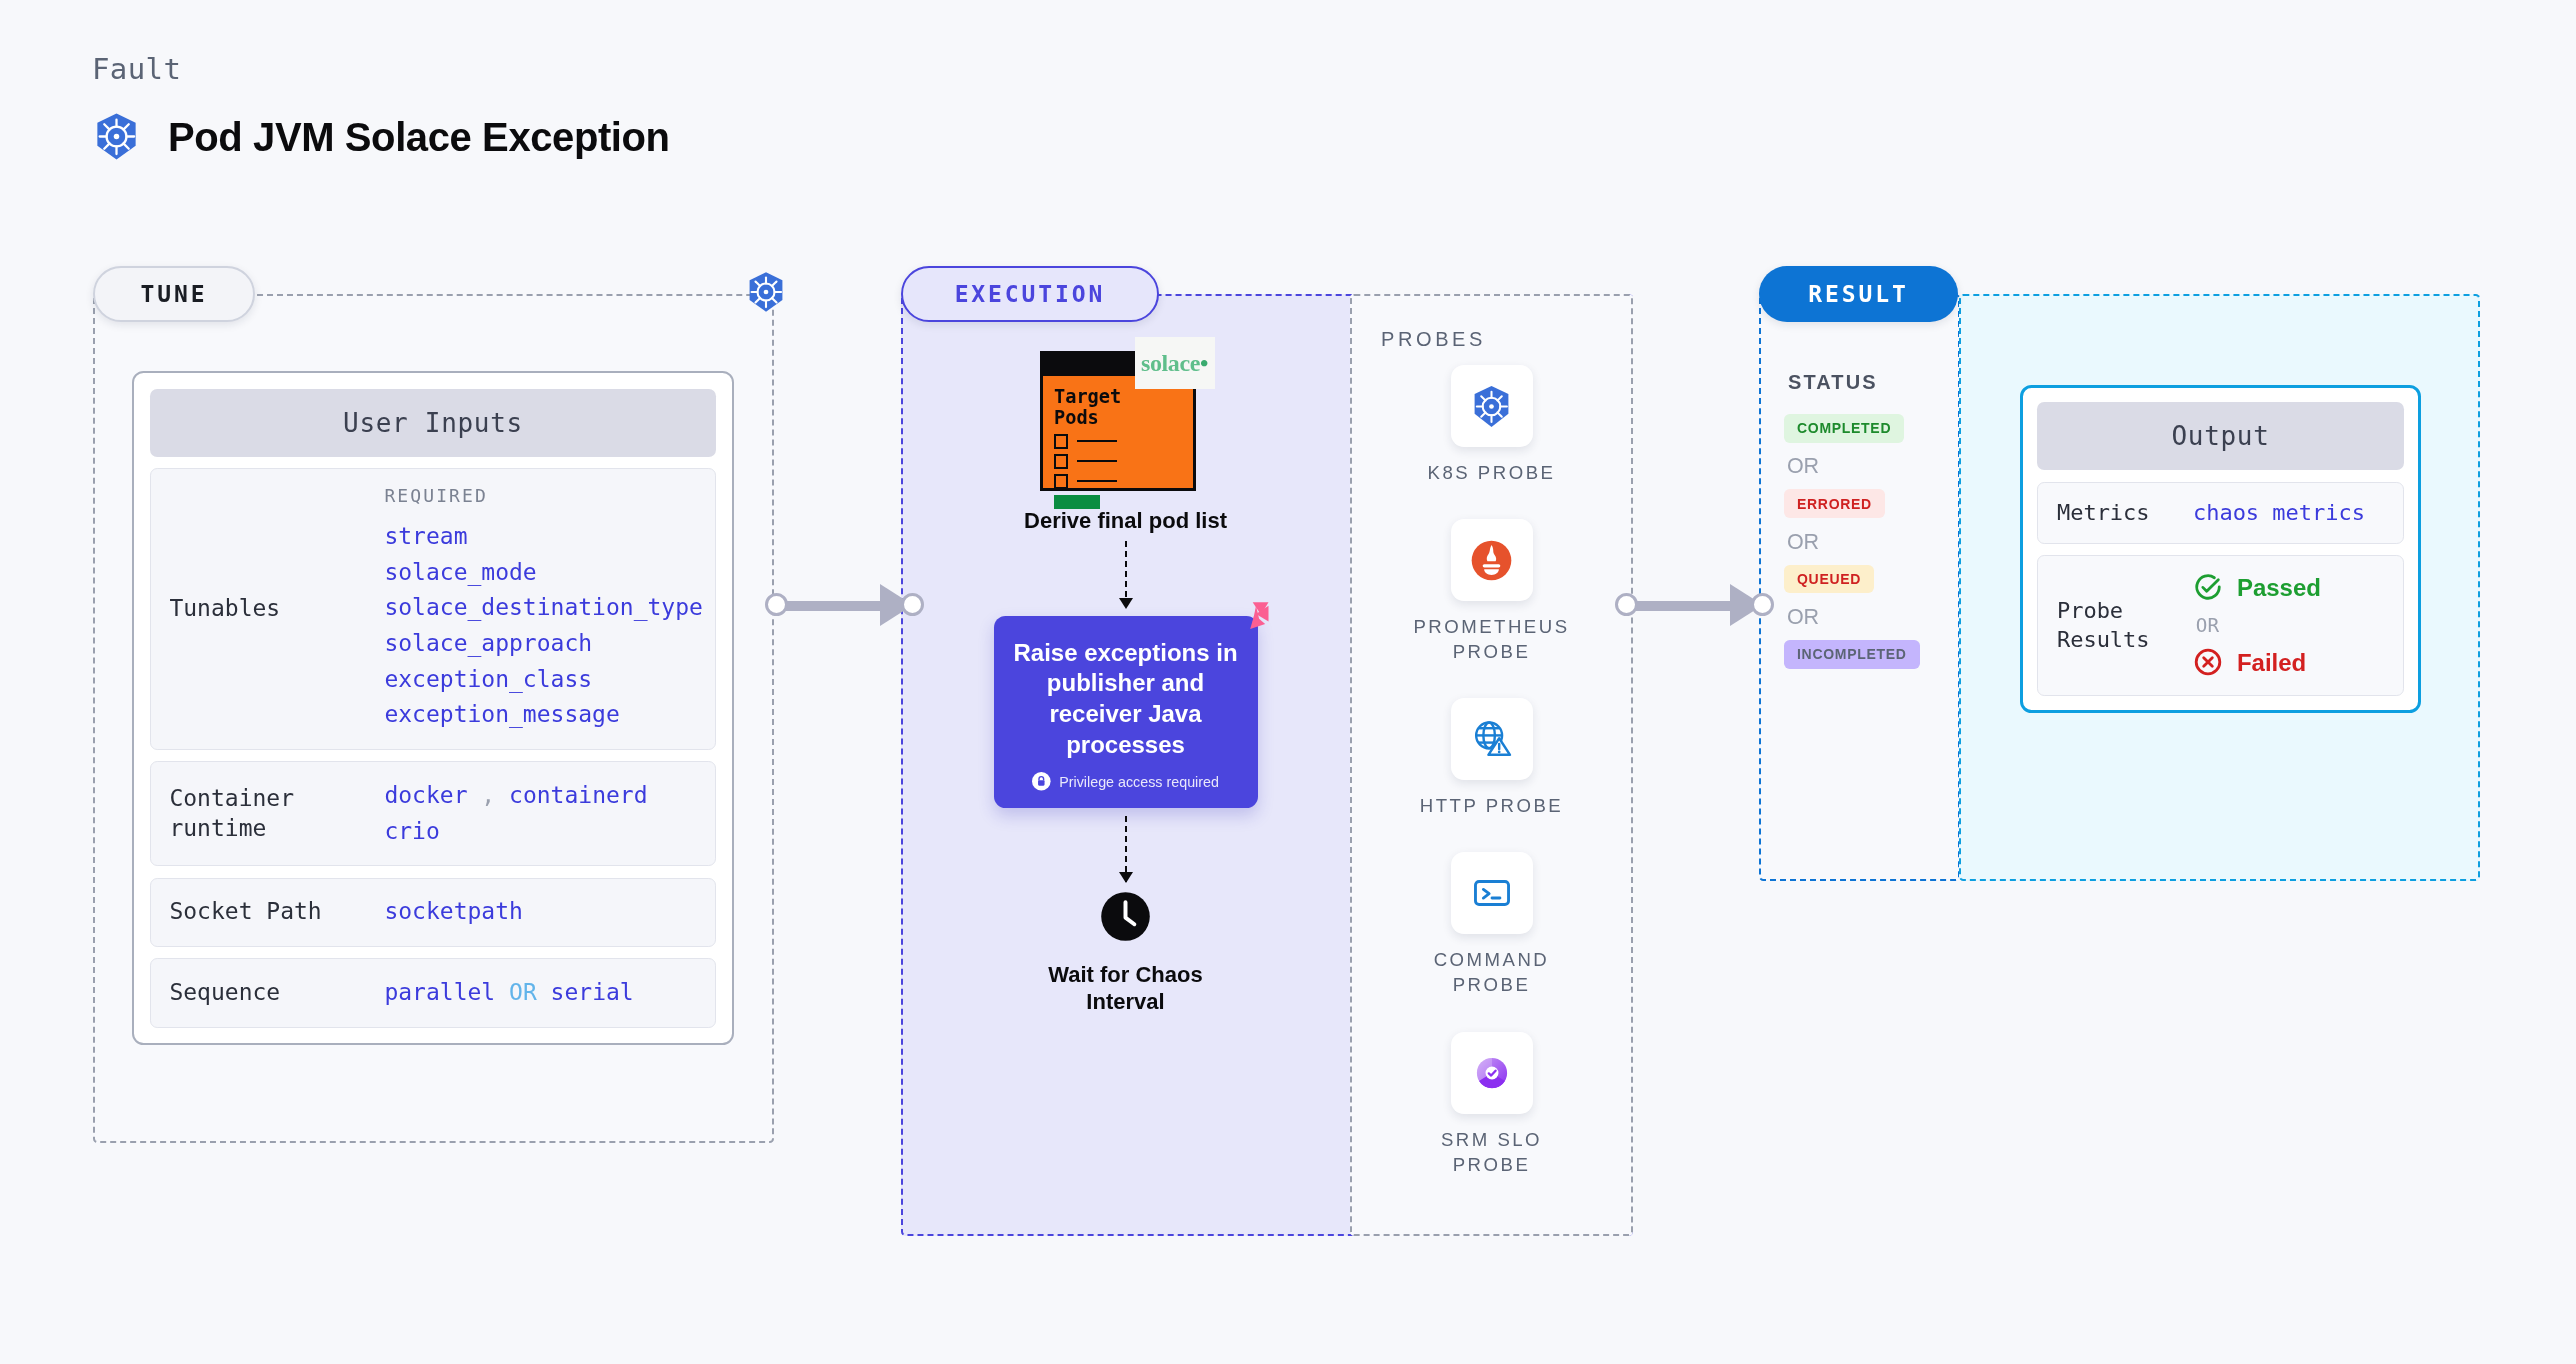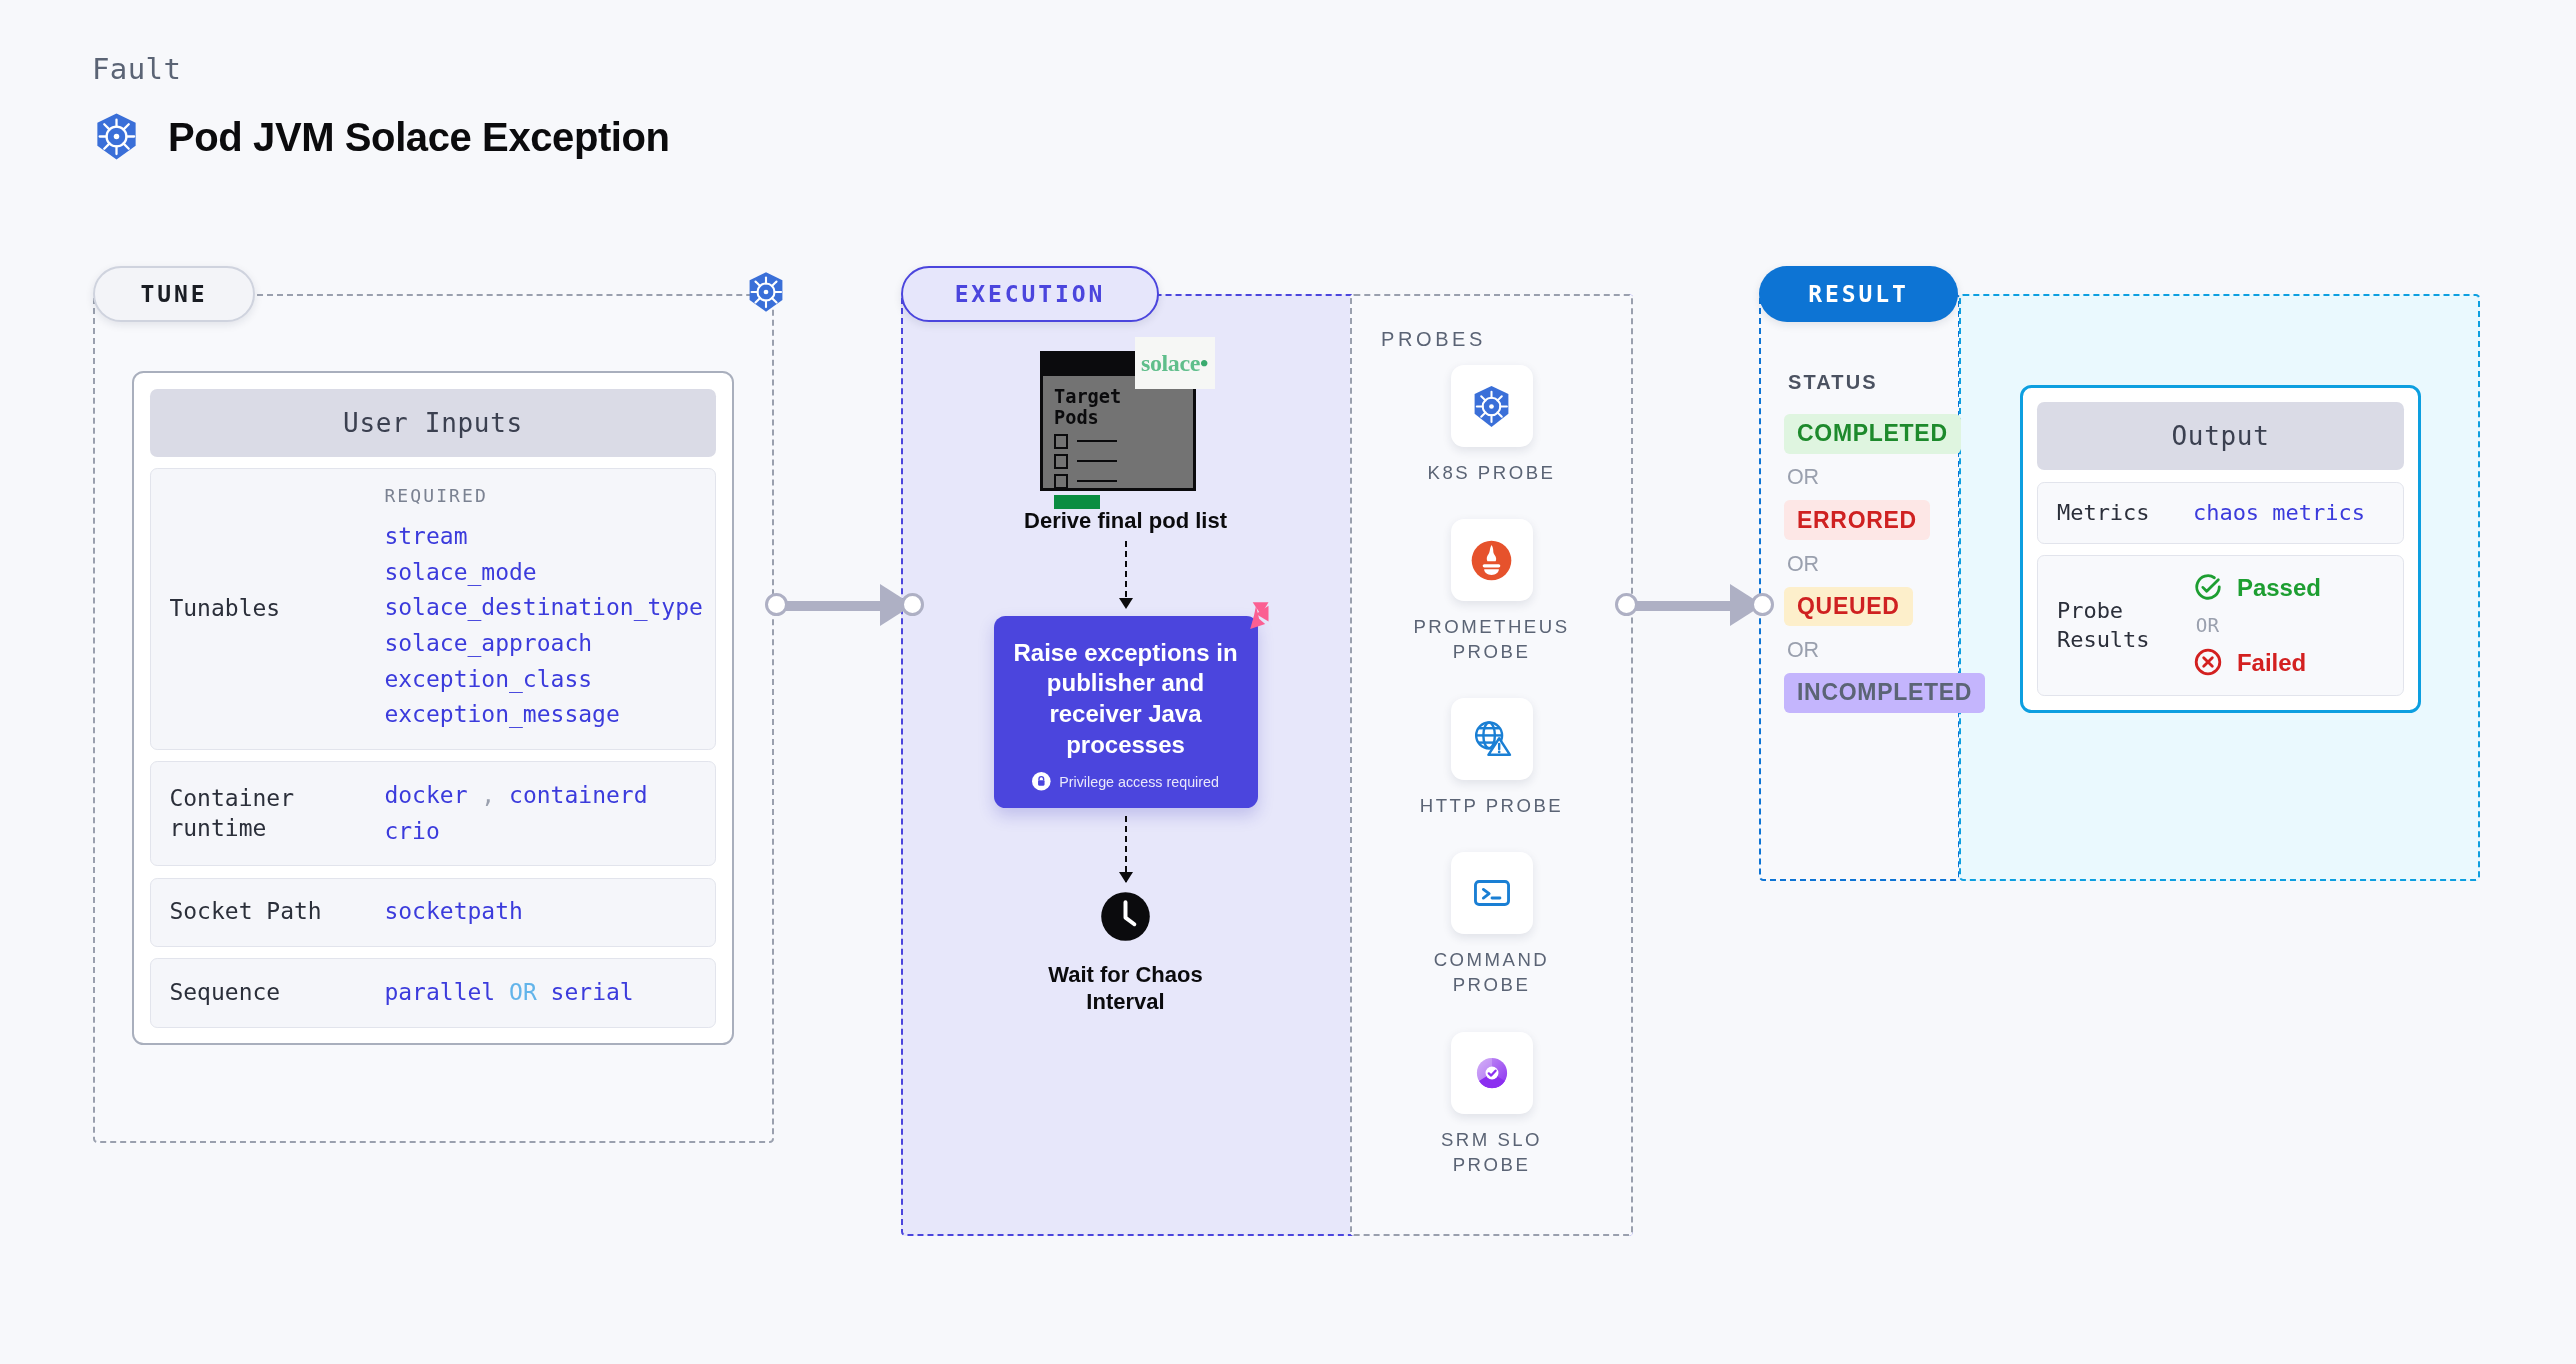--- a/index.html
+++ b/index.html
@@ -140,21 +140,21 @@
   .k8s-top { position: absolute; left: 745px; top: 271px; z-index: 7; }
 
   
   .exec-col {
     position: absolute; left: 901px; top: 337px; width: 449px;
     display: flex; flex-direction: column; align-items: center; z-index: 4;
   }
   .pods-wrap { position: relative; width: 172px; height: 154px; }
   .pods-card {
     position: absolute; left: 0; top: 14.3px; width: 156px; height: 140px;
-    background: #737373; border: 3.6px solid #0b0b0d;
+    background: #f97316; border: 3.6px solid #0b0b0d;
   }
   .pods-card .bar { height: 21.5px; background: #0b0b0d; }
   .pods-card .body { padding: 10px 11.5px 0 11.5px; }
   .pods-title {
     font-family: "DejaVu Sans Mono", monospace;
     font-size: 18.6px; font-weight: 700; color: #0b0b0d; line-height: 1.15;
   }
   .pods-line { display: flex; align-items: center; gap: 8.6px; margin-top: 5.7px; }
   .pods-box { width: 14.3px; height: 14.3px; border: 2.1px solid #0b0b0d; }
   .pods-dash { width: 40px; height: 2.1px; background: #0b0b0d; }
@@ -215,21 +215,21 @@
   
   .status-title {
     position: absolute; left: 1788px; top: 371px; z-index: 5;
     font-size: 20px; font-weight: 700; color: #4b5261; letter-spacing: 2.1px;
   }
   .status-list {
     position: absolute; left: 1784px; top: 414px; width: 172px; z-index: 5;
   }
   .badge {
     display: inline-block; padding: 6.4px 13px; border-radius: 5.7px;
-    font-size: 23px; font-weight: 700; letter-spacing: 0.7px;
+    font-size: 14px; font-weight: 700; letter-spacing: 0.7px;
   }
   .b-completed { background: #dff5e0; color: #1d8a2c; }
   .b-errored   { background: #fde7e6; color: #cf2121; }
   .b-queued    { background: #fdefcb; color: #cf2121; }
   .b-incomp    { background: #c4b5fd; color: #5b6475; }
   .or-text { font-size: 21.5px; color: #9aa0ae; margin: 11.5px 0 10px 2.9px; }
 
   
   .out-card {
     position: absolute; left: 2020px; top: 385px; width: 401px;

